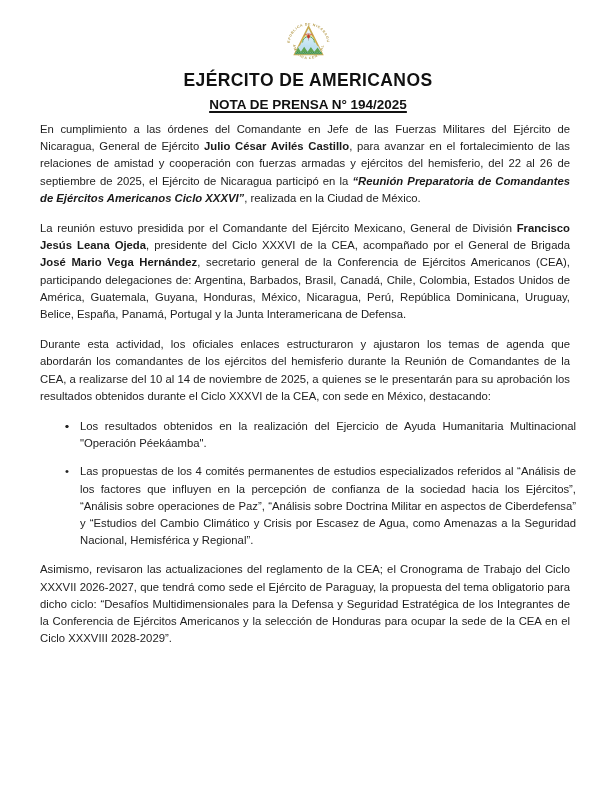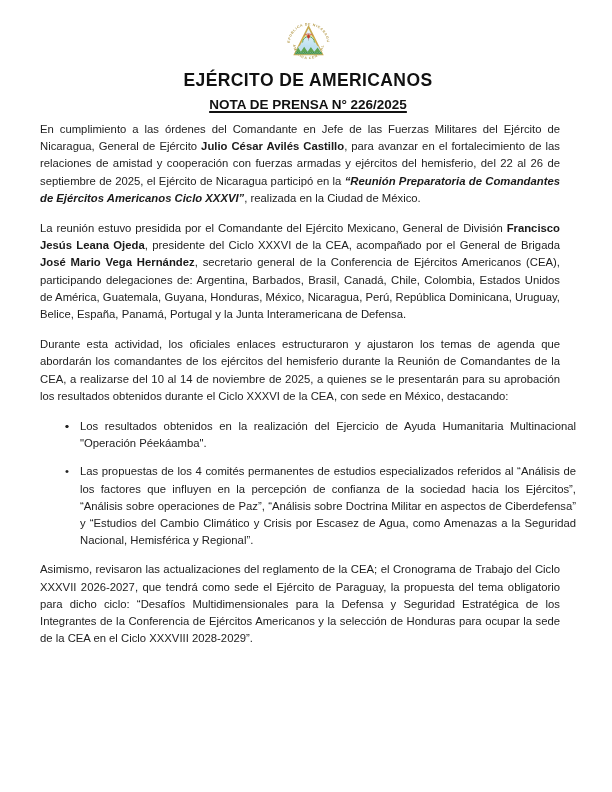--- a/index.html
+++ b/index.html
@@ -17,21 +17,21 @@
     letter-spacing:.4px;
   }
   h2.nota{
     margin:0 0 9px 0;font-size:13.5px;font-weight:bold;color:#111111;
     text-decoration:underline;text-underline-offset:2px;text-decoration-thickness:1.5px;
   }
   h3.titulo{
     margin:0 0 14px 0;font-size:13.5px;font-weight:bold;color:#111111;line-height:1.2;
   }
   main{font-size:11.3px;line-height:17.2px;text-align:justify;}
-  main p{margin:0 16px 13px 0;}
+  main p{margin:0 6px 13px 0;}
   strong{color:#1a1a1a;}
   .bi{font-style:italic;}
   ul.bullets{
     list-style:none;margin:0 0 12px 0;padding:0 0 0 25px;
   }
   ul.bullets li{
     position:relative;padding-left:15px;margin:0 0 11px 0;
   }
   ul.bullets li .dot{
     position:absolute;left:0;top:0;font-size:11.3px;
@@ -74,21 +74,21 @@
         <path d="M17.8,23.5 A6.2,6.2 0 0 1 30.2,23.5" fill="none" stroke="#58a14e" stroke-width="0.9"></path>
         <line x1="24" y1="14.5" x2="24" y2="21.5" stroke="#8a8a8a" stroke-width="0.6"></line>
         <ellipse cx="24" cy="17.2" rx="1.4" ry="2" fill="#c5392e"></ellipse>
         <rect x="9.5" y="27" width="29" height="9" fill="#bfe0ef"></rect>
         <path d="M9.5,33 L13,28.5 L16,33 L19.5,28 L23,33 L26.5,28.2 L30,33 L33.5,28.6 L36.5,33 L38.5,33 L38.5,36 L9.5,36 Z" fill="#5fa351"></path>
         <rect x="9.5" y="33.2" width="29" height="2.8" fill="url(#checker)"></rect>
       </g>
     </svg>
 
     <h1 class="org">EJÉRCITO DE AMERICANOS</h1>
-    <h2 class="nota">NOTA DE PRENSA N° 226/2025</h2>
+    <h2 class="nota">NOTA DE PRENSA N° 194/2025</h2>
   </header>
 
   <main>
 
     <p><span>En cumplimiento a las órdenes del Comandante en Jefe de las Fuerzas Militares del Ejército de Nicaragua, General de Ejército </span><strong>Julio César Avilés Castillo</strong><span>, para avanzar en el fortalecimiento de las relaciones de amistad y cooperación con fuerzas armadas y ejércitos del hemisferio, del 22 al 26 de septiembre de 2025, el Ejército de Nicaragua participó en la </span><strong class="bi">“Reunión Preparatoria de Comandantes de Ejércitos Americanos Ciclo XXXVI”</strong><span>, realizada en la Ciudad de México.</span></p>
 
     <p><span>La reunión estuvo presidida por el Comandante del Ejército Mexicano, General de División </span><strong>Francisco Jesús Leana Ojeda</strong><span>, presidente del Ciclo XXXVI de la CEA, acompañado por el General de Brigada </span><strong>José Mario Vega Hernández</strong><span>, secretario general de la Conferencia de Ejércitos Americanos (CEA), participando delegaciones de: Argentina, Barbados, Brasil, Canadá, Chile, Colombia, Estados Unidos de América, Guatemala, Guyana, Honduras, México, Nicaragua, Perú, República Dominicana, Uruguay, Belice, España, Panamá, Portugal y la Junta Interamericana de Defensa.</span></p>
 
     <p><span>Durante esta actividad, los oficiales enlaces estructuraron y ajustaron los temas de agenda que abordarán los comandantes de los ejércitos del hemisferio durante la Reunión de Comandantes de la CEA, a realizarse del 10 al 14 de noviembre de 2025, a quienes se le presentarán para su aprobación los resultados obtenidos durante el Ciclo XXXVI de la CEA, con sede en México, destacando:</span></p>
 

